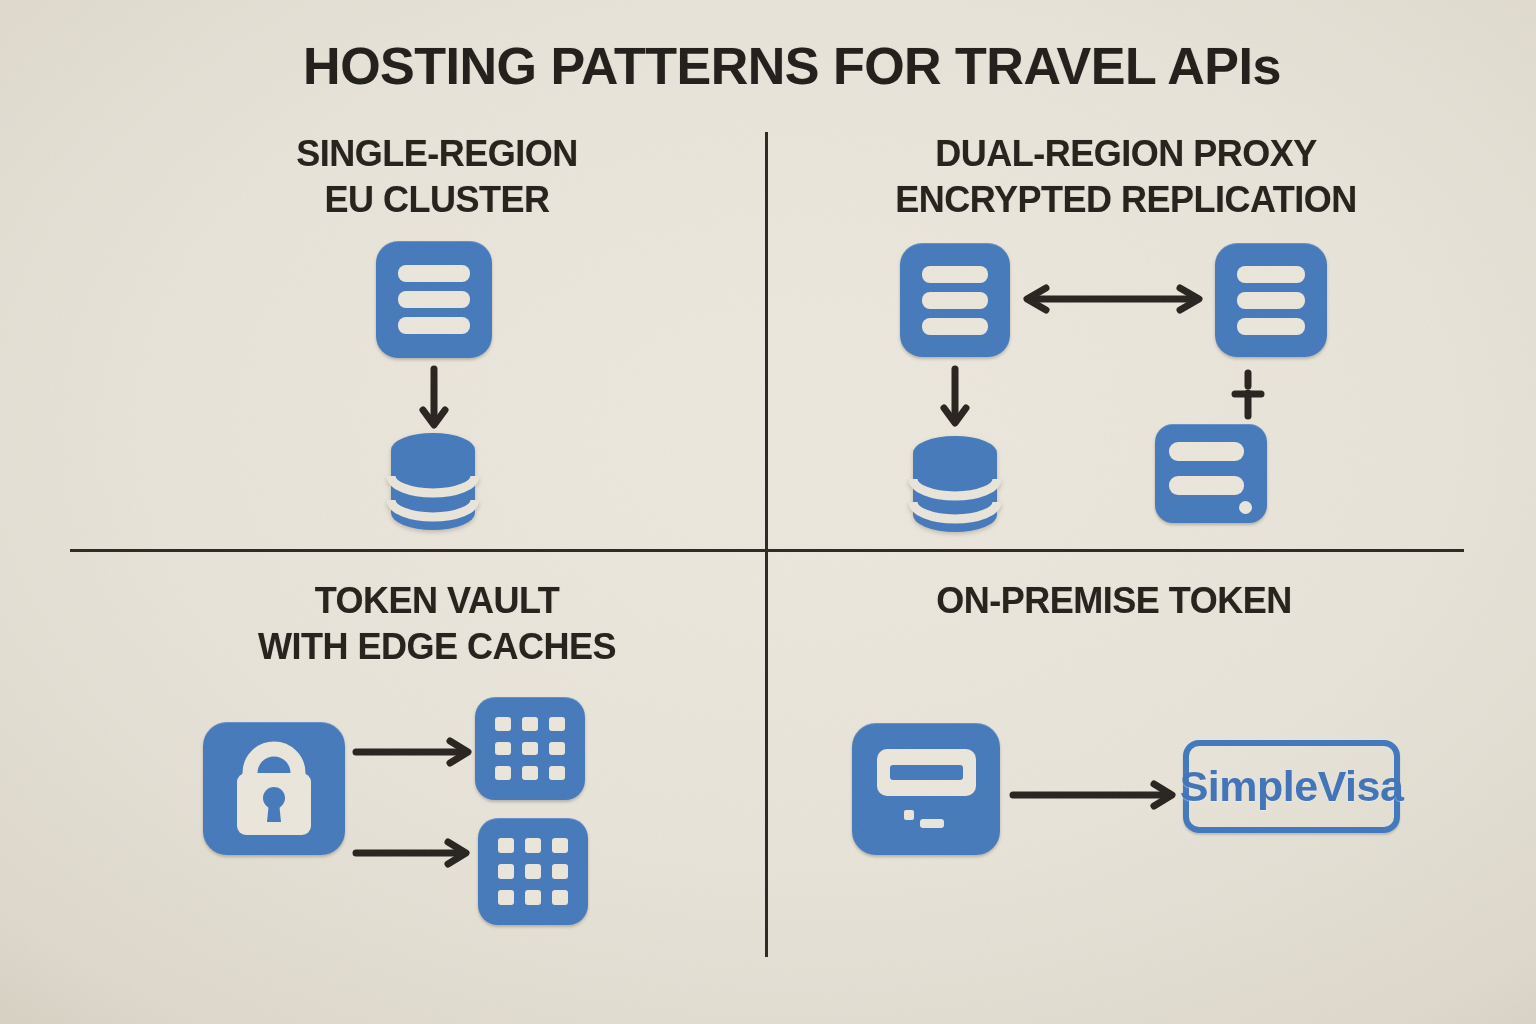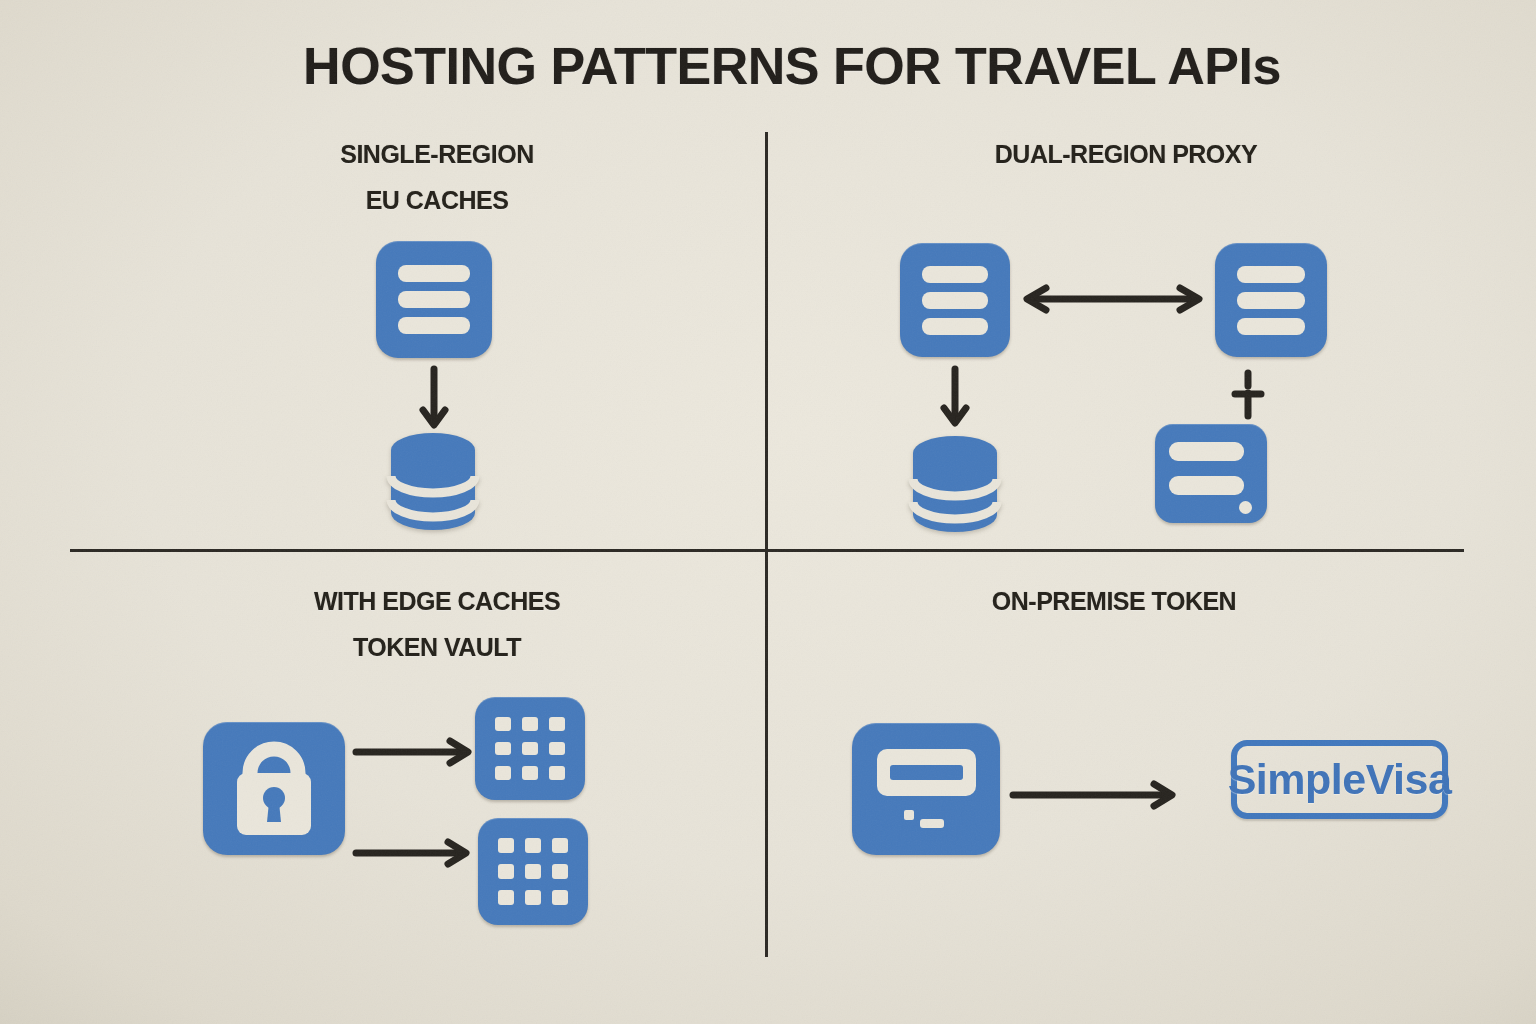--- a/index.html
+++ b/index.html
@@ -12,21 +12,21 @@
       radial-gradient(ellipse 1200px 800px at 52% 42%, #ece8dd 0%, #e7e3d8 55%, #ded9cc 88%, #d6d1c3 100%);
   }
   .grain{position:absolute;inset:0;opacity:.06;pointer-events:none;}
   .title{
     position:absolute;top:36px;left:0;width:1536px;
     text-align:center;font-size:52px;font-weight:700;letter-spacing:-.5px;
     color:#201d19;text-shadow:0 1px 1px rgba(255,255,255,.45), 0 0 1px rgba(30,25,20,.35);margin-left:24px;
   }
   .qhead{
     position:absolute;width:700px;text-align:center;
-    font-size:25px;font-weight:700;line-height:46px;letter-spacing:-.5px;
+    font-size:36px;font-weight:700;line-height:46px;letter-spacing:-.5px;
     color:#232019;text-shadow:0 1px 1px rgba(255,255,255,.4), 0 0 1px rgba(30,25,20,.3);
   }
   .qh-tl{left:87px;top:131px;}
   .qh-tr{left:776px;top:131px;}
   .qh-bl{left:87px;top:578px;}
   .qh-br{left:764px;top:578px;}
   .div-v{position:absolute;left:765px;top:132px;width:3px;height:825px;background:#2b2823;}
   .div-h{position:absolute;left:70px;top:549px;width:1394px;height:3px;background:#2b2823;}
   .tile{
     position:absolute;background:#4579bb;border-radius:22px;
@@ -38,48 +38,49 @@
   .grid-tile{display:grid;grid-template-columns:repeat(3,1fr);grid-template-rows:repeat(3,1fr);
     gap:11px;padding:20px;box-sizing:border-box;}
   .grid-cell{background:#eae6db;border-radius:3px;}
   .screen{position:absolute;left:25px;top:26px;width:99px;height:47px;background:#eae6db;border-radius:10px;}
   .screen-bar{position:absolute;left:13px;top:16px;width:73px;height:15px;background:#4579bb;border-radius:3px;}
   .px-dot{position:absolute;left:52px;top:87px;width:10px;height:10px;background:#eae6db;border-radius:2px;}
   .px-bar{position:absolute;left:68px;top:96px;width:24px;height:9px;background:#eae6db;border-radius:3px;}
   .stor-bar{position:absolute;left:14px;width:75px;height:19px;border-radius:9px;background:#eae6db;}
   .stor-dot{position:absolute;right:15px;bottom:9px;width:13px;height:13px;border-radius:50%;background:#eae6db;}
   .service-box{
-    position:absolute;left:1231px;top:740px;width:217px;height:79px;box-sizing:border-box;
+    position:absolute;left:1183px;top:740px;width:217px;height:93px;box-sizing:border-box;
     border:6px solid #4077bd;border-radius:16px;
     display:flex;align-items:center;justify-content:center;
     box-shadow:0 2px 2px rgba(60,50,35,.2);
   }
   .service-label{font-size:43px;font-weight:700;color:#3f73b8;letter-spacing:-.5px;
     text-shadow:0 1px 1px rgba(255,255,255,.4);}
 </style>
 </head>
 <body>
 
 <div class="stage">
 
   <div class="title">HOSTING PATTERNS FOR TRAVEL APIs</div>
 
   <div class="div-v"></div>
   <div class="div-h"></div>
 
   <div class="qhead qh-tl">
     <div>SINGLE-REGION</div>
-    <div>EU CACHES</div>
+    <div>EU CLUSTER</div>
   </div>
   <div class="qhead qh-tr">
     <div>DUAL-REGION PROXY</div>
+    <div>ENCRYPTED REPLICATION</div>
   </div>
   <div class="qhead qh-bl">
+    <div>TOKEN VAULT</div>
     <div>WITH EDGE CACHES</div>
-    <div>TOKEN VAULT</div>
   </div>
   <div class="qhead qh-br">
     <div>ON-PREMISE TOKEN</div>
   </div>
 
   <div class="tile" style="left:376px;top:241px;width:116px;height:117px;">
     <div class="srv-bar" style="top:24px;"></div>
     <div class="srv-bar" style="top:50px;"></div>
     <div class="srv-bar" style="top:76px;"></div>
   </div>

